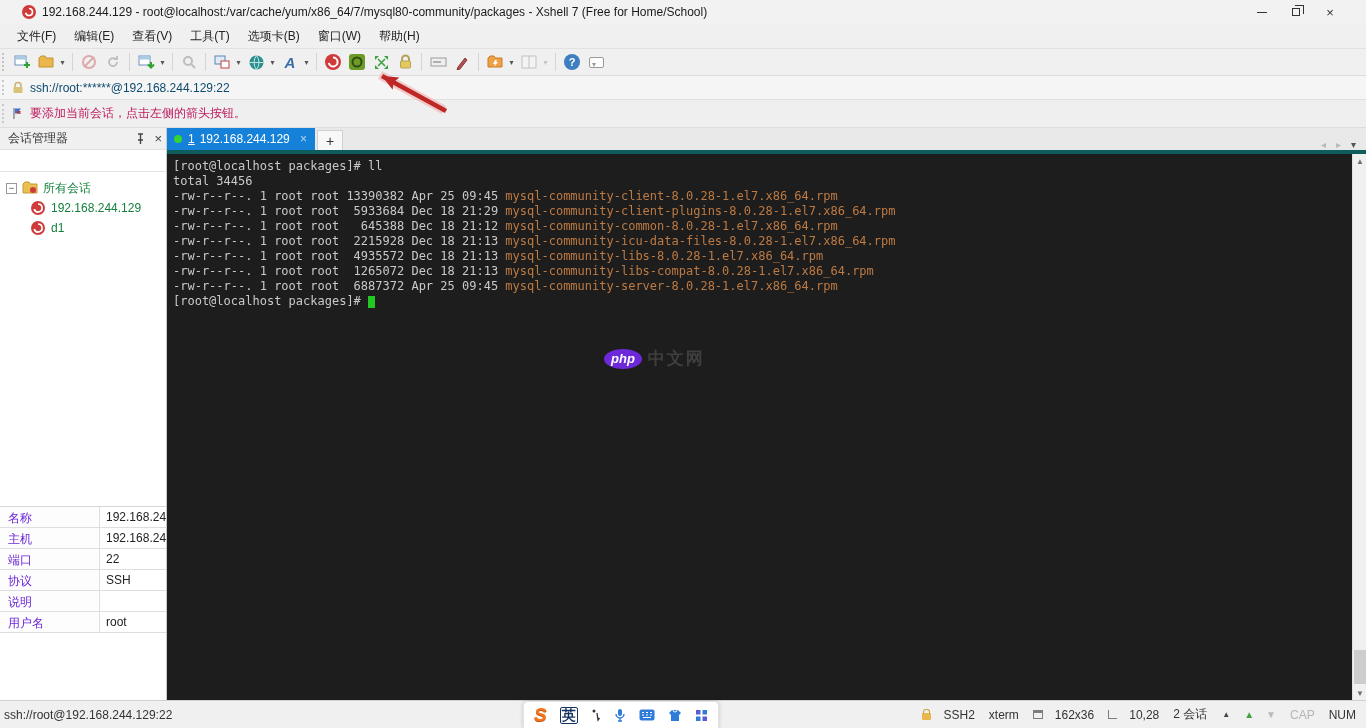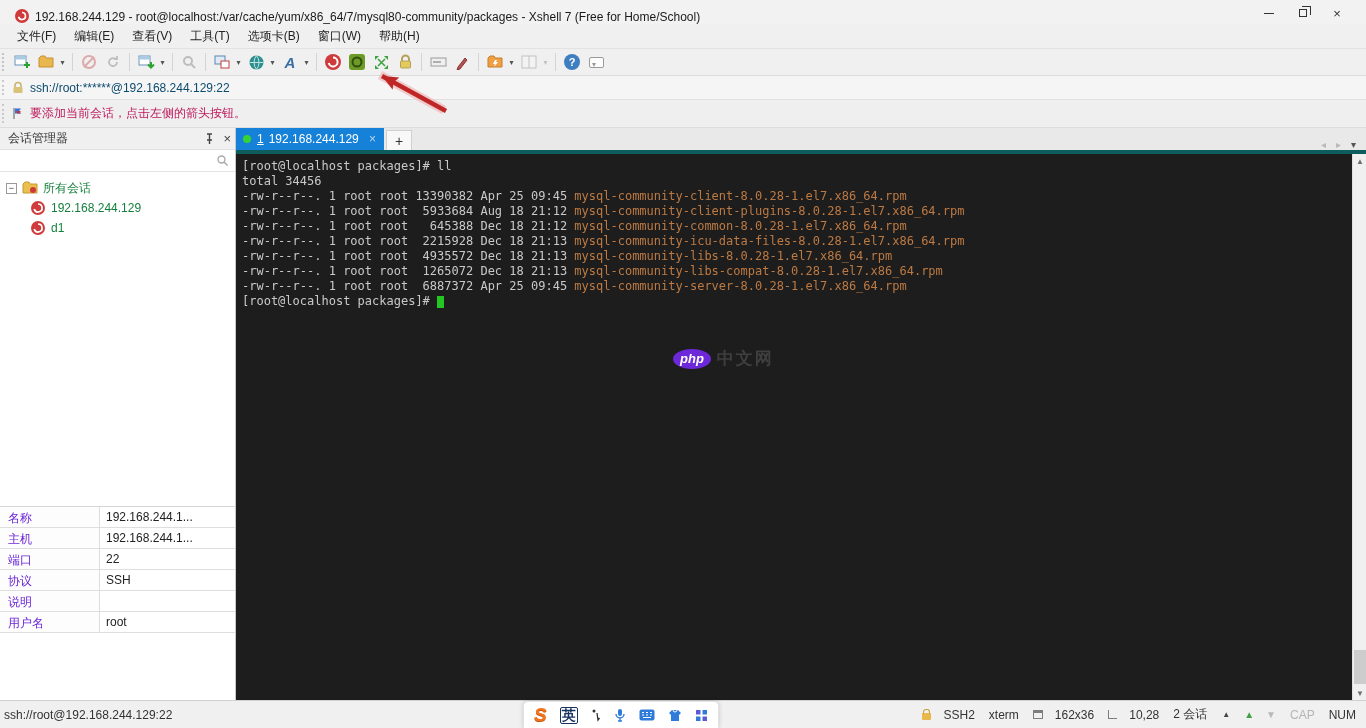--- a/index.html
+++ b/index.html
@@ -1,21 +1,21 @@
 <!DOCTYPE html>
 <html><head>
 <meta charset="utf-8">
 <style>
   * { margin:0; padding:0; box-sizing:border-box; }
   html,body { width:1366px; height:728px; overflow:hidden; }
   body { font-family:"Liberation Sans","DejaVu Sans",sans-serif; font-size:12px; color:#222; background:#f0f0f0; }
   .window { position:relative; width:1366px; height:728px; display:flex; flex-direction:column; background:#f0f0f0; }
 
   
-  .titlebar { height:24px; background:#f2f2f2; display:flex; align-items:flex-end; padding:0 12px; flex:0 0 auto; }
+  .titlebar { height:24px; background:#f2f2f2; display:flex; align-items:center; padding:0 19px; flex:0 0 auto; }
   .app-icon { width:16px; height:16px; margin:0 5px 0 2px; }
   .title-text { font-size:12px; color:#1a1a1a; white-space:nowrap; overflow:hidden; }
   .win-controls { margin-left:auto; display:flex; align-items:center; }
   .win-btn { width:34px; height:22px; display:flex; align-items:center; justify-content:center; color:#333; font-size:13px; }
   .minimize-bar { display:inline-block; width:10px; height:1px; background:#333; }
   .restore-box { display:inline-block; width:8px; height:8px; border:1px solid #333; position:relative; }
   .restore-box:before { content:""; position:absolute; left:2px; top:-4px; width:8px; height:8px; border:1px solid #333; border-left:none; border-bottom:none; }
 
   
   .menubar { height:24px; display:flex; align-items:center; padding-left:8px; background:#f0f0f0; flex:0 0 auto; }
@@ -37,21 +37,21 @@
   .addressbar { height:24px; display:flex; align-items:center; background:#f5f5f5; border-bottom:1px solid #e0e0e0; padding-left:12px; flex:0 0 auto; position:relative; }
   .addressbar:before, .noticebar:before { content:""; position:absolute; left:2px; top:4px; bottom:4px; width:3px; border-left:2px dotted #c9c9c9; }
   .addr-text { color:#0c4a6e; margin-left:6px; }
   .noticebar { height:28px; display:flex; align-items:center; background:#efefef; border-bottom:1px solid #ddd; padding-left:12px; flex:0 0 auto; position:relative; }
   .notice-text { color:#be185d; margin-left:6px; }
 
   
   .main { flex:1 1 auto; display:flex; min-height:0; }
 
   
-  .sidebar { width:236px; flex:0 0 auto; background:#ffffff; border-right:1px solid #c9c9c9; display:flex; flex-direction:column; }
+  .sidebar { width:167px; flex:0 0 auto; background:#ffffff; border-right:1px solid #c9c9c9; display:flex; flex-direction:column; }
   .sm-header { height:22px; background:#f0f0f0; display:flex; align-items:center; padding:0 4px 0 8px; border-bottom:1px solid #e0e0e0; flex:0 0 auto; }
   .sm-title { color:#333; }
   .sm-tools { margin-left:auto; display:flex; align-items:center; gap:8px; color:#444; }
   .sm-search { height:22px; border-bottom:1px solid #e4e4e4; display:flex; align-items:center; padding:0 6px; flex:0 0 auto; }
   .sm-search input { flex:1; border:none; outline:none; font-size:12px; background:transparent; }
   .sm-tree { flex:1 1 auto; padding:6px 0 0 6px; overflow:hidden; }
   .tree-row { display:flex; align-items:center; height:20px; white-space:nowrap; }
   .expander { width:11px; height:11px; border:1px solid #999; background:#fff; font-size:9px; line-height:9px; text-align:center; color:#333; margin-right:5px; flex:0 0 auto; }
   .tree-indent { width:24px; flex:0 0 auto; }
   .tree-icon { width:16px; height:16px; margin-right:5px; flex:0 0 auto; }
@@ -372,21 +372,21 @@
           <span>◂</span>
           <span>▸</span>
           <span style="color:#555">▾</span>
         </div>
       </div>
       <div class="teal-strip"></div>
       <div class="terminal">
         <div class="term-line">[root@localhost packages]# ll</div>
         <div class="term-line">total 34456</div>
         <div class="term-line"><span>-rw-r--r--. 1 root root 13390382 Apr 25 09:45 </span><span class="file-name">mysql-community-client-8.0.28-1.el7.x86_64.rpm</span></div>
-        <div class="term-line"><span>-rw-r--r--. 1 root root  5933684 Aug 18 21:12 </span><span class="file-name">mysql-community-client-plugins-8.0.28-1.el7.x86_64.rpm</span></div>
+        <div class="term-line"><span>-rw-r--r--. 1 root root  5933684 Dec 18 21:29 </span><span class="file-name">mysql-community-client-plugins-8.0.28-1.el7.x86_64.rpm</span></div>
         <div class="term-line"><span>-rw-r--r--. 1 root root   645388 Dec 18 21:12 </span><span class="file-name">mysql-community-common-8.0.28-1.el7.x86_64.rpm</span></div>
         <div class="term-line"><span>-rw-r--r--. 1 root root  2215928 Dec 18 21:13 </span><span class="file-name">mysql-community-icu-data-files-8.0.28-1.el7.x86_64.rpm</span></div>
         <div class="term-line"><span>-rw-r--r--. 1 root root  4935572 Dec 18 21:13 </span><span class="file-name">mysql-community-libs-8.0.28-1.el7.x86_64.rpm</span></div>
         <div class="term-line"><span>-rw-r--r--. 1 root root  1265072 Dec 18 21:13 </span><span class="file-name">mysql-community-libs-compat-8.0.28-1.el7.x86_64.rpm</span></div>
         <div class="term-line"><span>-rw-r--r--. 1 root root  6887372 Apr 25 09:45 </span><span class="file-name">mysql-community-server-8.0.28-1.el7.x86_64.rpm</span></div>
         <div class="term-line"><span>[root@localhost packages]# </span><span class="cursor-block"></span></div>
         <div class="watermark">
           <span class="wm-logo">php</span>
           <span class="wm-text">中文网</span>
         </div>

